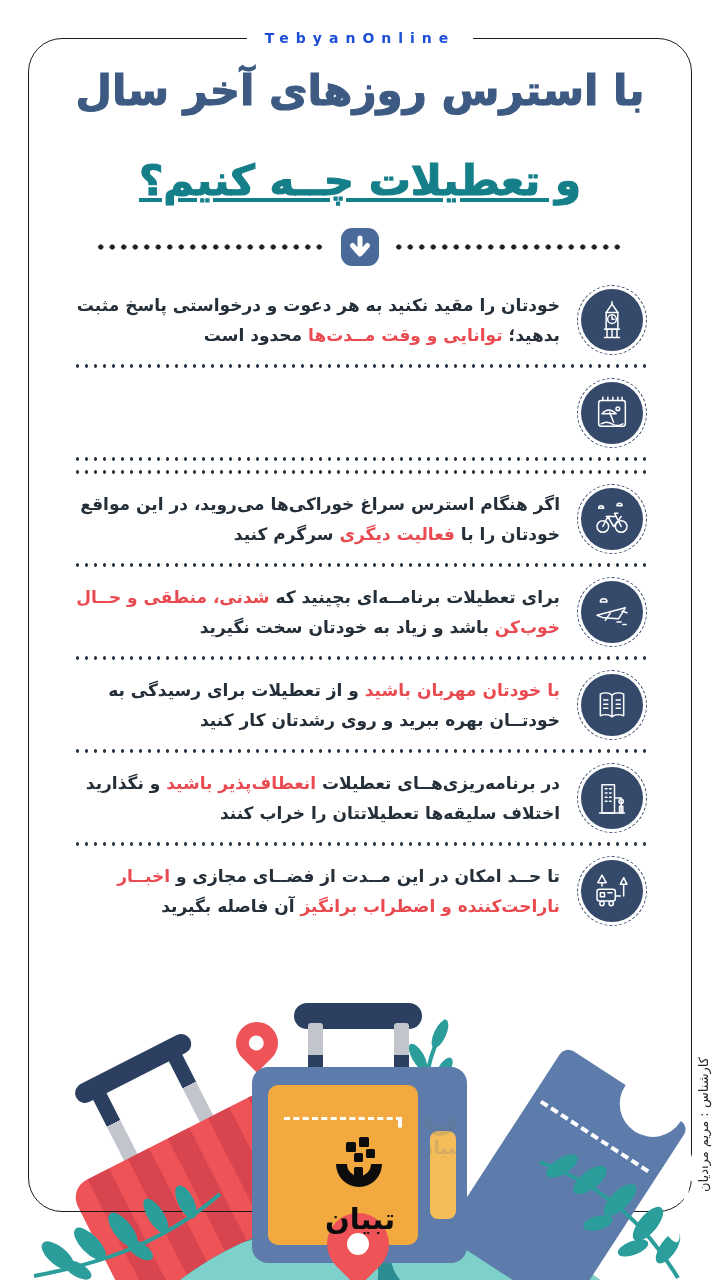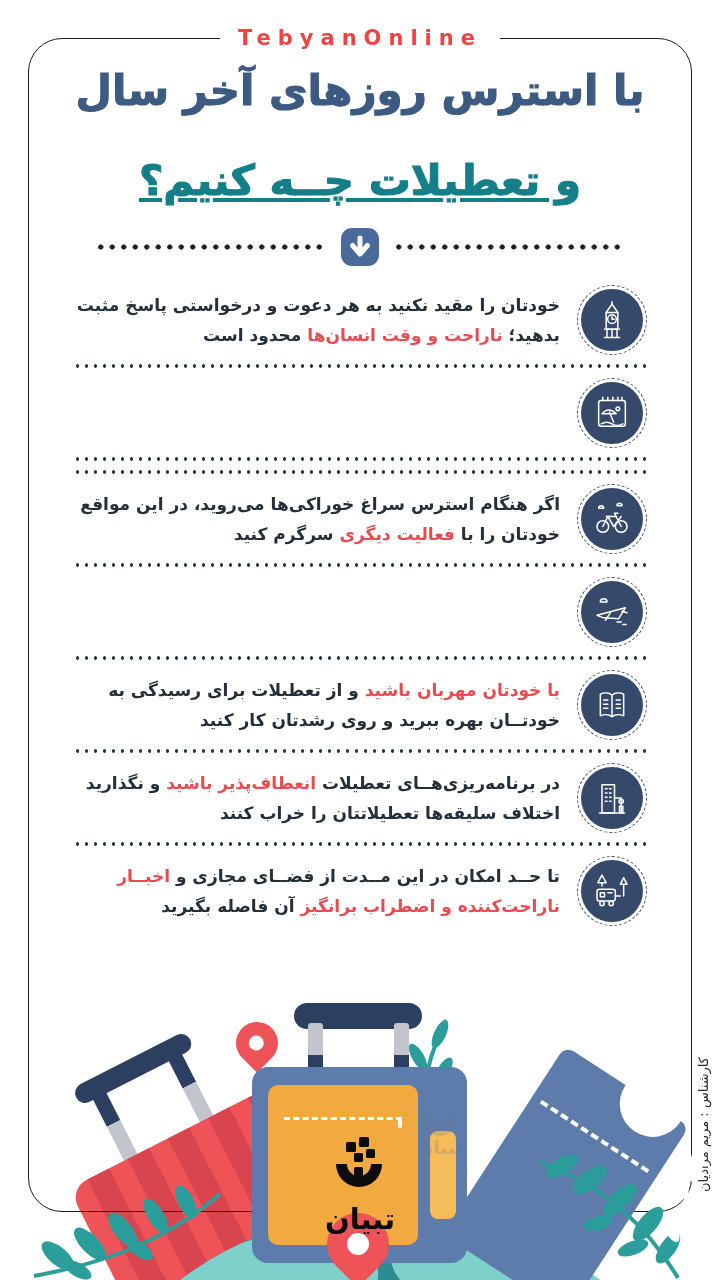--- a/index.html
+++ b/index.html
@@ -8,22 +8,22 @@
     font-family:"DejaVu Sans",sans-serif;margin:0 auto;
   }
   .abs{position:absolute;}
   
   .card-border{
     left:28px;top:38px;width:664px;height:1174px;box-sizing:border-box;
     border:1.6px solid #1c1c1c;border-radius:34px;z-index:4;pointer-events:none;
   }
   .brand{top:27px;left:0;right:0;text-align:center;z-index:6;}
   .brand span{
-    display:inline-block;background:#fff;padding:0 18px;font-size:21px;font-weight:bold;
-    letter-spacing:7px;color:#ef4444;line-height:22px;
+    display:inline-block;background:#fff;padding:0 18px;font-size:14px;font-weight:bold;
+    letter-spacing:7px;color:#1d4ed8;line-height:22px;
   }
   
   .title1,.title2{
     left:0;right:0;text-align:center;direction:rtl;font-weight:bold;font-size:42px;
     line-height:58px;z-index:2;-webkit-text-stroke:1.1px currentColor;
   }
   .title1{top:62px;color:var(--c-title_blue);}
   .title2{top:152px;color:var(--c-title_teal);text-decoration:underline;}
   
   .divider{top:228px;left:95px;right:95px;height:38px;display:flex;align-items:center;gap:14px;z-index:2;}
@@ -149,21 +149,21 @@
                 <path d="M17 15l7-10 7 10"></path>
                 <path d="M24 5V2"></path>
                 <circle cx="24" cy="23" r="5.2"></circle>
                 <path d="M24 23v-3.2M24 23h2.6"></path>
                 <path d="M15 35h18"></path>
                 <path d="M18 35v10M24 35v10M30 35v10M15 45h18"></path>
               </g>
             </svg>
           </div>
       </div>
-      <p class="tip-text"><span>خودتان را مقید نکنید به هر دعوت و درخواستی پاسخ مثبت بدهید؛ </span><span class="red">ناراحت و وقت انسان‌ها</span><span> محدود است</span></p>
+      <p class="tip-text"><span>خودتان را مقید نکنید به هر دعوت و درخواستی پاسخ مثبت بدهید؛ </span><span class="red">توانایی و وقت مــدت‌ها</span><span> محدود است</span></p>
     </div>
   <div class="tip-sep"></div>
     <div class="tip">
       <div class="tip-iconwrap">
         <div class="tip-circle">
             <svg viewBox="0 0 48 48">
               <g fill="none" stroke="#fff" stroke-width="1.8" stroke-linecap="round" stroke-linejoin="round">
                 <rect x="8" y="9" width="32" height="31" rx="3"></rect>
                 <path d="M13 9V5M19 9V5M25 9V5M31 9V5M36 9V5"></path>
                 <circle cx="31" cy="19" r="2.2"></circle>
@@ -201,20 +201,21 @@
               <g fill="none" stroke="#fff" stroke-width="1.8" stroke-linecap="round" stroke-linejoin="round">
                 <path d="M6 28l34-9-8 13-18-1z"></path>
                 <path d="M22 25l-6 9"></path>
                 <path d="M36 23l6 2"></path>
                 <path d="M10 12a4 4 0 0 1 8 0z"></path>
                 <path d="M30 36h5M37 39h4"></path>
               </g>
             </svg>
           </div>
       </div>
+      <p class="tip-text"><span>برای تعطیلات برنامــه‌ای بچینید که </span><span class="red">شدنی، منطقی و حــال خوب‌کن</span><span> باشد و زیاد به خودتان سخت نگیرید</span></p>
     </div>
   <div class="tip-sep"></div>
     <div class="tip">
       <div class="tip-iconwrap">
         <div class="tip-circle">
             <svg viewBox="0 0 48 48">
               <g fill="none" stroke="#fff" stroke-width="1.8" stroke-linecap="round" stroke-linejoin="round">
                 <path d="M24 12c-4-3-10-3-14-1v26c4-2 10-2 14 1 4-3 10-3 14-1V11c-4-2-10-2-14 1z"></path>
                 <path d="M24 12v26"></path>
                 <path d="M14 18h5M14 23h5M14 28h5M29 18h5M29 23h5M29 28h5"></path>

